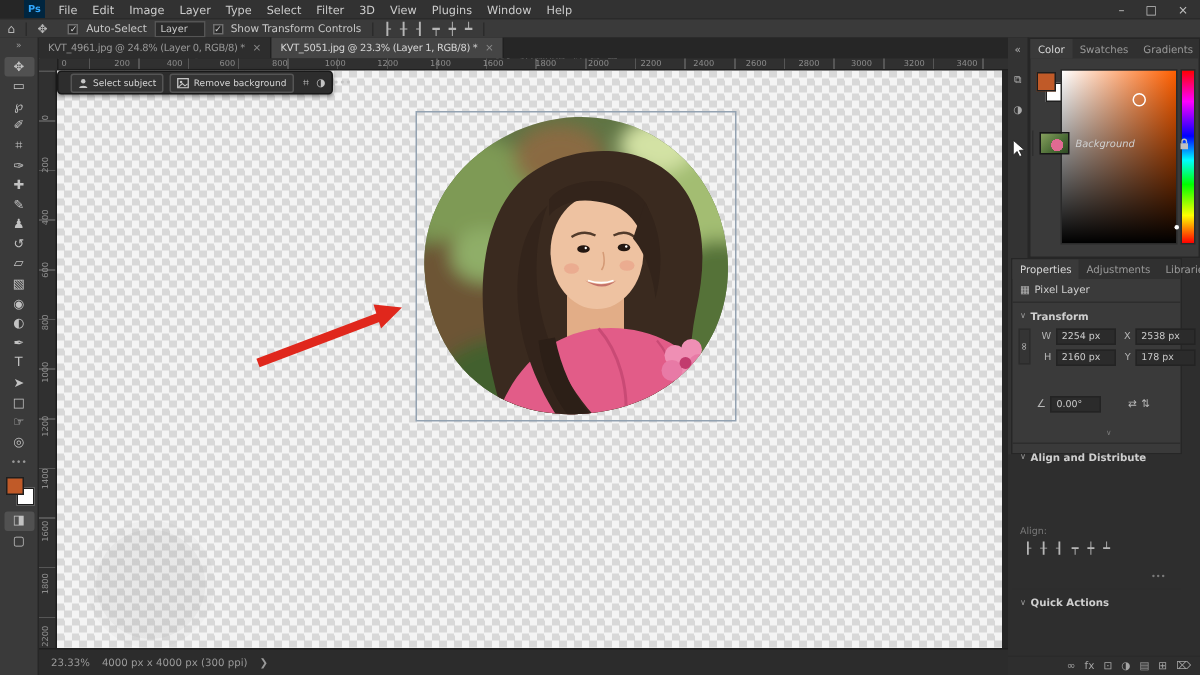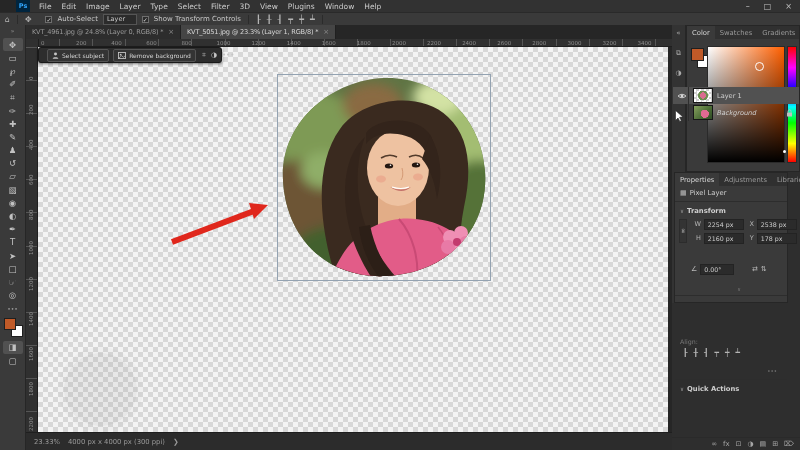--- a/index.html
+++ b/index.html
@@ -453,20 +453,24 @@
         </div>
       </div>
       <div class="tf-row" style="padding-left:16px">
         <span class="ico" style="font-size:7px">∠</span>
         <span class="tf-field" style="width:26px">0.00°</span>
         <span class="ico dim" style="font-size:5px">∨</span>
         <span class="ico" style="font-size:7px;margin-left:8px">⇄</span>
         <span class="ico" style="font-size:7px">⇅</span>
       </div>
       <div class="divline"></div>
+      <div class="sect">
+        <span class="caret-ico">∨</span>
+        <span style="font-weight:bold">Align and Distribute</span>
+      </div>
       <div class="sect" style="padding-top:0">
         <span class="dim" style="font-size:6.3px">Align:</span>
       </div>
       <div class="align-icons">
 
       <span>┠</span>
           <span>╂</span>
           <span>┨</span>
           <span>┯</span>
           <span>┿</span>
@@ -525,30 +529,20 @@
         <span class="flt" style="font-size:6.5px">▦</span>
             <span class="flt" style="font-size:6.5px">✎</span>
             <span class="flt" style="font-size:6.5px">✥</span>
             <span class="flt" style="font-size:6.5px">⊠</span>
           </div>
         <span class="lp-lbl" style="margin-left:4px">Fill:</span>
         <span class="lp-dd" style="width:28px">
           <span>100%</span>
           <span class="dim" style="font-size:5px;margin-left:auto">∨</span>
         </span>
-      </div>
-      <div class="lrow sel">
-        <span class="eyebox">
-          <svg width="10" height="8" viewBox="0 0 10 8">
-            <path d="M1,4 Q5,0.5 9,4 Q5,7.5 1,4 Z" fill="none" stroke="#d5d5d5" stroke-width="0.9"></path>
-            <circle cx="5" cy="4" r="1.4" fill="#d5d5d5"></circle>
-          </svg>
-        </span>
-        <span class="thumb" id="thumb1"></span>
-        <span class="lname">Layer 1</span>
       </div>
       <div class="lrow">
         <span class="eyebox"></span>
         <span class="thumb" id="thumb2"></span>
         <span class="lname it">Background</span>
         <svg width="7" height="8" viewBox="0 0 7 8" style="margin-left:auto;margin-right:4px">
           <rect x="1" y="3.5" width="5" height="4" fill="#c0c0c0"></rect>
           <path d="M2,3.5 V2.3 A1.5,1.5 0 0 1 5,2.3 V3.5" fill="none" stroke="#c0c0c0" stroke-width="0.9"></path>
         </svg>
         <svg class="abs" style="left:2px;top:6px" width="9" height="12" viewBox="0 0 9 12">

